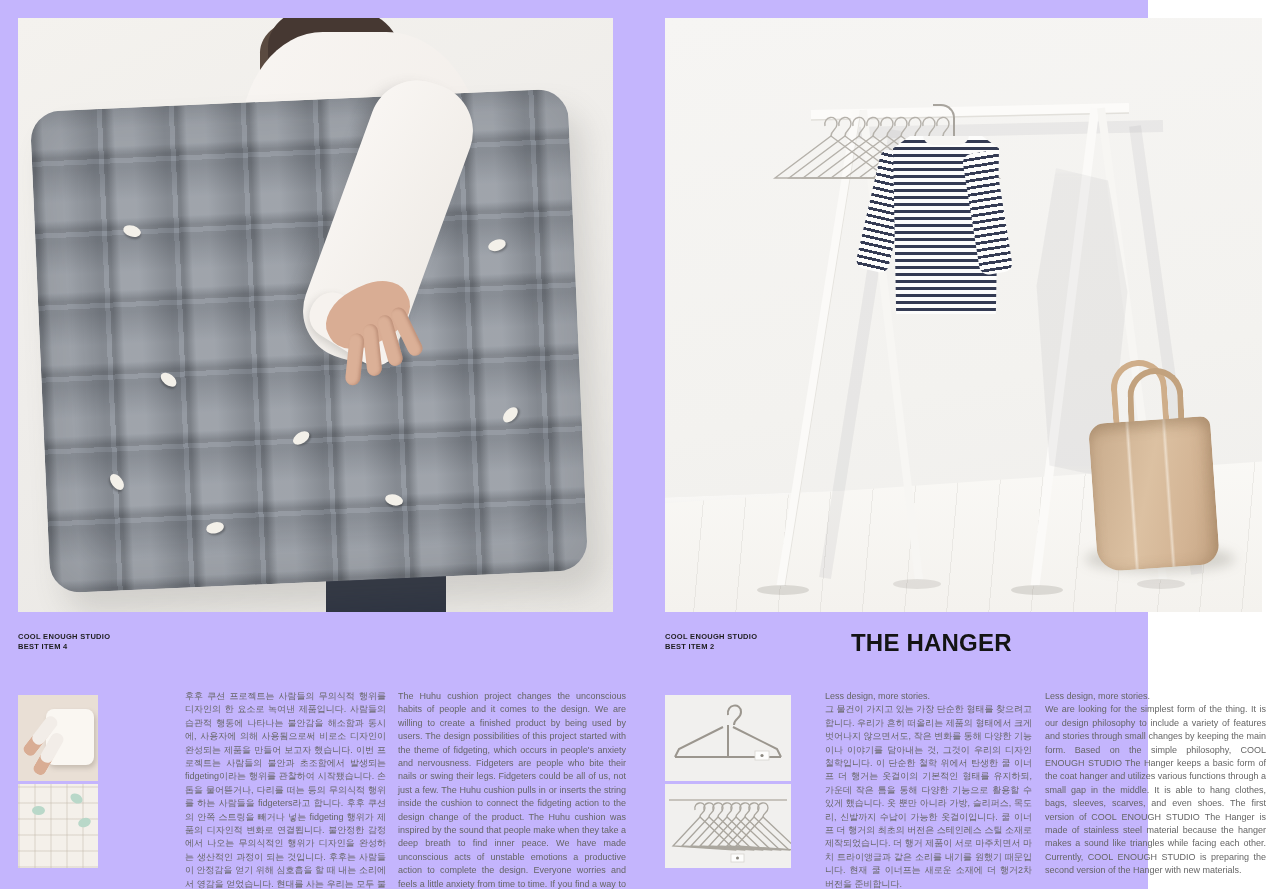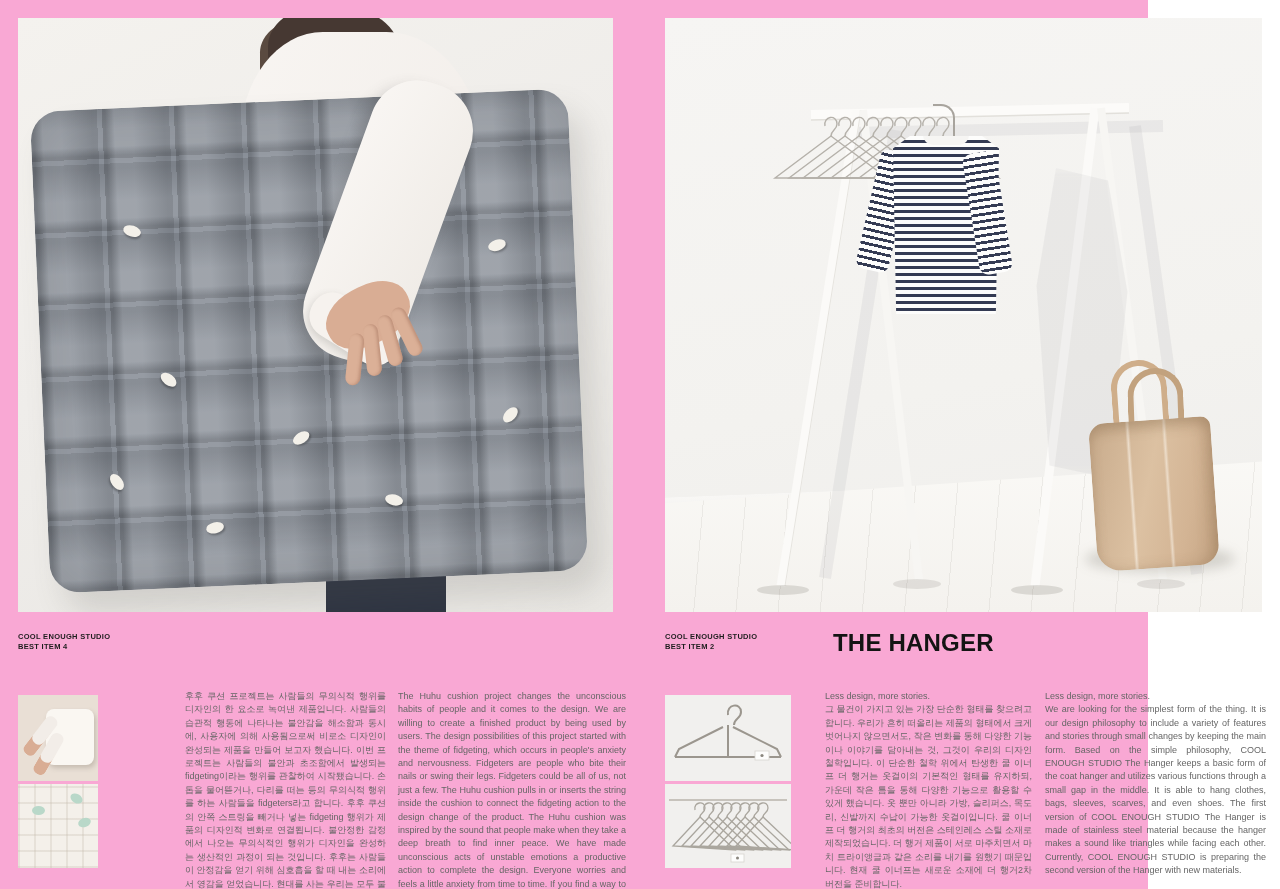--- a/index.html
+++ b/index.html
@@ -1,18 +1,18 @@
 <!DOCTYPE html>
 <html><head>
 <meta charset="utf-8">
 <style>
   * { margin:0; padding:0; box-sizing:border-box; }
   html,body { width:1280px; height:889px; background:#ffffff; overflow:hidden;
     font-family:"Liberation Sans", sans-serif; }
-  .spread { position:relative; width:1148px; height:889px; background:#f9a8d4; }
+  .spread { position:relative; width:1148px; height:889px; background:#c4b5fd; }
 
   
   .photo { position:absolute; top:18px; height:594px; overflow:hidden; }
   .left-photo { left:18px; width:595px;
     background:linear-gradient(155deg,#f4f2ee 0%,#efedea 45%,#e9e7e3 100%); }
   .right-photo { left:665px; width:597px;
     background:linear-gradient(170deg,#f6f5f3 0%,#f3f2ef 60%,#efeeec 100%); }
 
   
   .hair { position:absolute; left:250px; top:-12px; width:132px; height:100px;
@@ -87,21 +87,21 @@
         rgba(0,0,0,0) 60%, rgba(255,250,242,.5) 62%, rgba(0,0,0,0) 64%),
       linear-gradient(105deg,#c8ab8c 0%,#dcc1a2 45%,#d3b494 75%,#c5a584 100%);
     box-shadow:inset 0 8px 12px rgba(120,90,60,.25), inset -8px 0 14px rgba(120,90,60,.2); }
 
   
   .caption { position:absolute; top:632px; font-size:7.5px; font-weight:bold;
     letter-spacing:.3px; color:#1d1d1d; line-height:10px; }
   .cap-left { left:18px; } .cap-right { left:665px; }
   .title { position:absolute; top:629px; font-size:24px; font-weight:bold;
     color:#141414; letter-spacing:.2px; }
-  .title-left { left:185px; } .title-right { left:833px; }
+  .title-left { left:185px; } .title-right { left:851px; }
 
   
   .thumb { position:absolute; overflow:hidden; background:#f0efed; }
   .t-l1 { left:18px; top:695px; width:80px; height:86px; background:#e9dfd5; }
   .t-l2 { left:18px; top:784px; width:80px; height:84px;
     background:
       repeating-linear-gradient(90deg, rgba(190,180,165,.25) 0 2px, rgba(0,0,0,0) 2px 16px),
       repeating-linear-gradient(0deg, rgba(190,180,165,.25) 0 2px, rgba(0,0,0,0) 2px 16px),
       #f4f0ea; }
   .t-r1 { left:665px; top:695px; width:126px; height:86px; background:#f1f0ee; }

